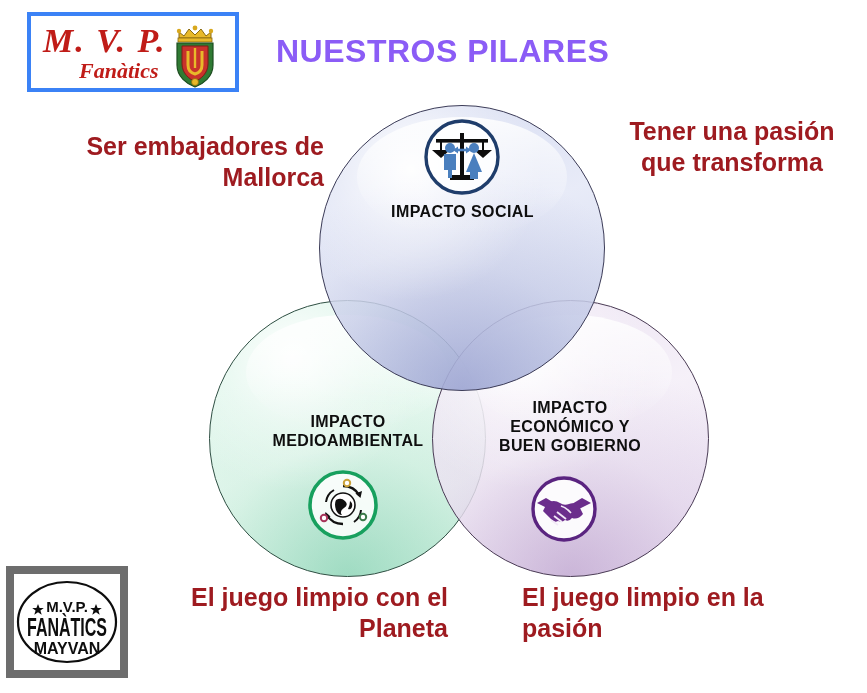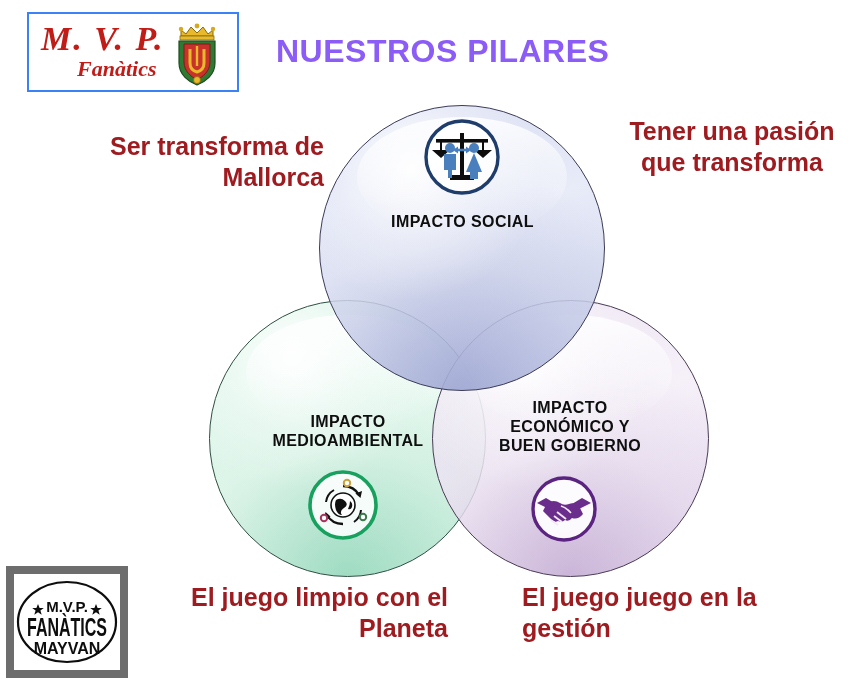--- a/index.html
+++ b/index.html
@@ -18,21 +18,21 @@
     overflow: hidden;
   }
 
   
   #brand-logo {
     position: absolute;
     left: 27px;
     top: 12px;
     width: 212px;
     height: 80px;
-    border: 2px solid #3b82f6;
+    border: 4px solid #3b82f6;
     background: #ffffff;
     box-sizing: border-box;
   }
   #brand-logo .mvp-letters {
     position: absolute;
     left: 12px;
     top: 6px;
     font-family: "Liberation Serif", serif;
     font-style: italic;
     font-weight: bold;
@@ -136,21 +136,21 @@
   .bubble-label {
     position: absolute;
     text-align: center;
     font-size: 16px;
     font-weight: bold;
     color: #0e0e0e;
     line-height: 1.2;
     letter-spacing: 0.4px;
     white-space: pre-line;
   }
-  #label-social { left: 355px; top: 212px; width: 215px; }
+  #label-social { left: 355px; top: 202px; width: 215px; }
   #label-env    { left: 238px; top: 412px; width: 220px; }
   #label-econ   { left: 470px; top: 398px; width: 200px; }
 
   
   .icon-badge { position: absolute; }
   #icon-social { left: 422px; top: 117px; width: 80px; height: 80px; }
   #icon-env    { left: 306px; top: 468px; width: 74px; height: 74px; }
   #icon-econ   { left: 528px; top: 473px; width: 72px; height: 72px; }
 
   
@@ -190,24 +190,24 @@
       <path d="M10 20 H46 V42 C46 54 36 61 28 64 C20 61 10 54 10 42 Z" fill="#2f7a33" stroke="#1d4d20" stroke-width="1.2"></path>
       <path d="M15 23 H41 V41 C41 50 34 56 28 58.5 C22 56 15 50 15 41 Z" fill="#c8322b" stroke="#7c1c17" stroke-width="1"></path>
       <path d="M21 28 V42 C21 47 24.5 50 28 51 C31.5 50 35 47 35 42 V28" fill="none" stroke="#e8b92a" stroke-width="3"></path>
       <line x1="28" y1="25" x2="28" y2="45" stroke="#e8b92a" stroke-width="2.4"></line>
       <circle cx="28" cy="59" r="3.5" fill="#e8b92a" stroke="#8a6a10" stroke-width="0.8"></circle>
     </svg>
   </div>
 
   <div id="page-title">NUESTROS PILARES</div>
 
-  <div class="caption" id="caption-top-left">Ser transforma de Mallorca</div>
+  <div class="caption" id="caption-top-left">Ser embajadores de Mallorca</div>
   <div class="caption" id="caption-top-right">Tener una pasión que transforma</div>
   <div class="caption" id="caption-bottom-left">El juego limpio con el Planeta</div>
-  <div class="caption" id="caption-bottom-right">El juego juego en la gestión</div>
+  <div class="caption" id="caption-bottom-right">El juego limpio en la pasión</div>
 
   <div id="venn">
 
     <div class="bubble" id="bubble-env">
       <div class="gloss" style="left:13%;top:5%;width:74%;height:42%;"></div>
     </div>
 
     <div class="bubble" id="bubble-econ">
       <div class="gloss" style="left:13%;top:5%;width:74%;height:42%;"></div>
     </div>

